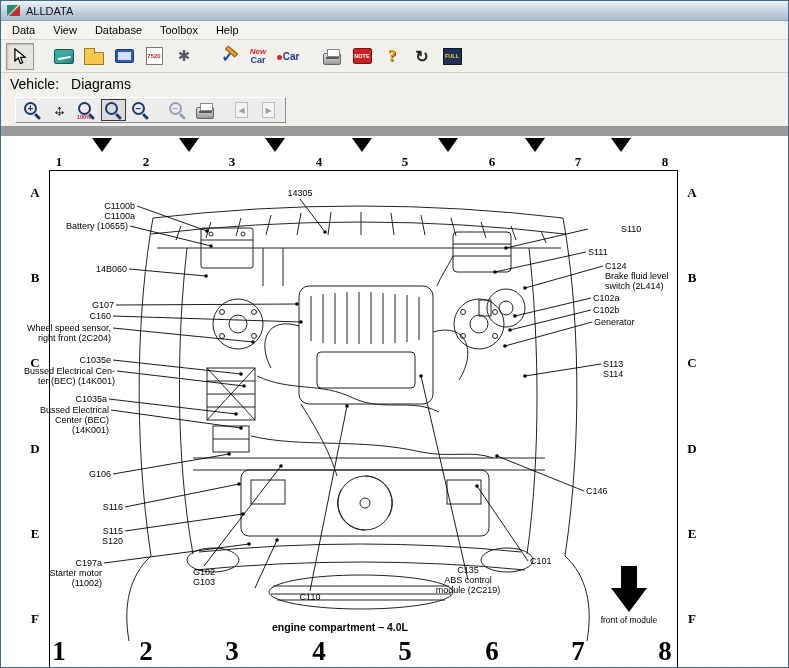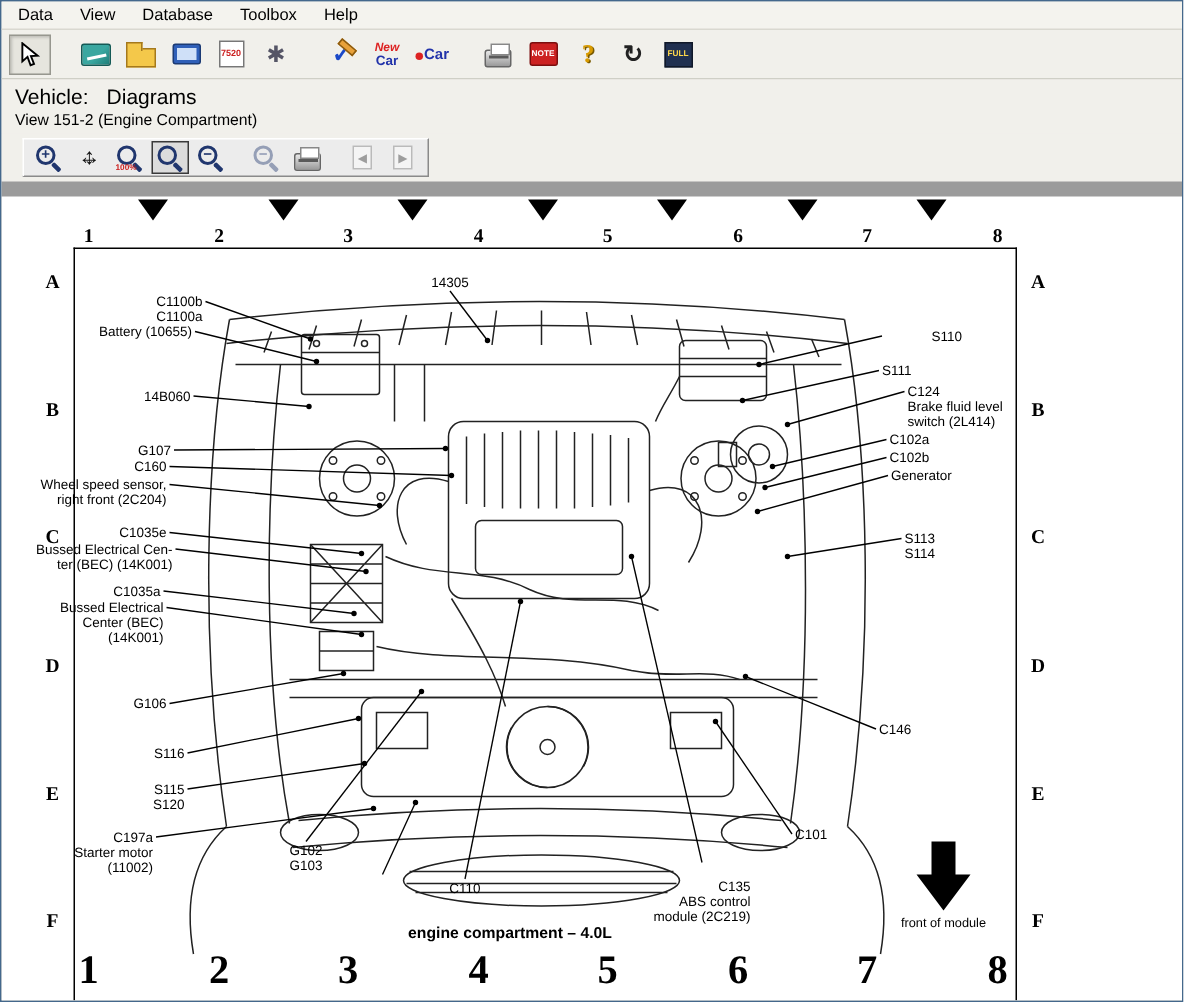--- a/index.html
+++ b/index.html
@@ -82,20 +82,24 @@
   .callout.left{transform:translateY(-5px);text-align:left}
   .callout.center{transform:translate(-50%,-5px);text-align:center}
   .caption{position:absolute;left:339px;top:491px;transform:translate(-50%,-50%);font-weight:bold;font-size:10.5px}
   .front-label{position:absolute;left:628px;top:484px;transform:translate(-50%,-50%);font-size:8.5px}
 </style>
 </head>
 <body>
 
 <div class="window">
 
+  <div class="titlebar">
+    <span class="app-icon"></span>
+    <span class="title-text">ALLDATA</span>
+  </div>
 
   <div class="menubar" id="menubar">
       <span class="menu-item">Data</span>
       <span class="menu-item">View</span>
       <span class="menu-item">Database</span>
       <span class="menu-item">Toolbox</span>
       <span class="menu-item">Help</span>
     </div>
 
   <div class="toolbar" id="toolbar">
@@ -149,23 +153,20 @@
       <button class="tbtn">
         <span class="ic ic-library">FULL</span>
       </button>
     </div>
 
   <div class="vehiclebar">
     <span class="vehicle-label">Vehicle:</span>
     <span class="vehicle-value">Diagrams</span>
   </div>
 
-  <div class="viewbar">
-    <span>View 151-2 (Engine Compartment)</span>
-  </div>
 
   <div class="zoombar">
     <div class="zoom-panel" id="zoompanel">
         <button class="zbtn">
           <span class="mag">+</span>
         </button>
         <button class="zbtn">
           <span class="ic-pan"></span>
         </button>
         <button class="zbtn">
@@ -453,21 +454,21 @@
         <div class="callout left" style="left: 602px; top: 228px;">
           <div>S113</div>
           <div>S114</div>
         </div>
         <div class="callout left" style="left: 585px; top: 355px;">
           <div>C146</div>
         </div>
         <div class="callout left" style="left: 529px; top: 425px;">
           <div>C101</div>
         </div>
-        <div class="callout center" style="left: 467px; top: 460px; text-align: right;">
+        <div class="callout center" style="left: 467px; top: 434px;">
           <div>C135</div>
           <div>ABS control</div>
           <div>module (2C219)</div>
         </div>
       </div>
   </div>
 
 </div>
 
 </body></html>

